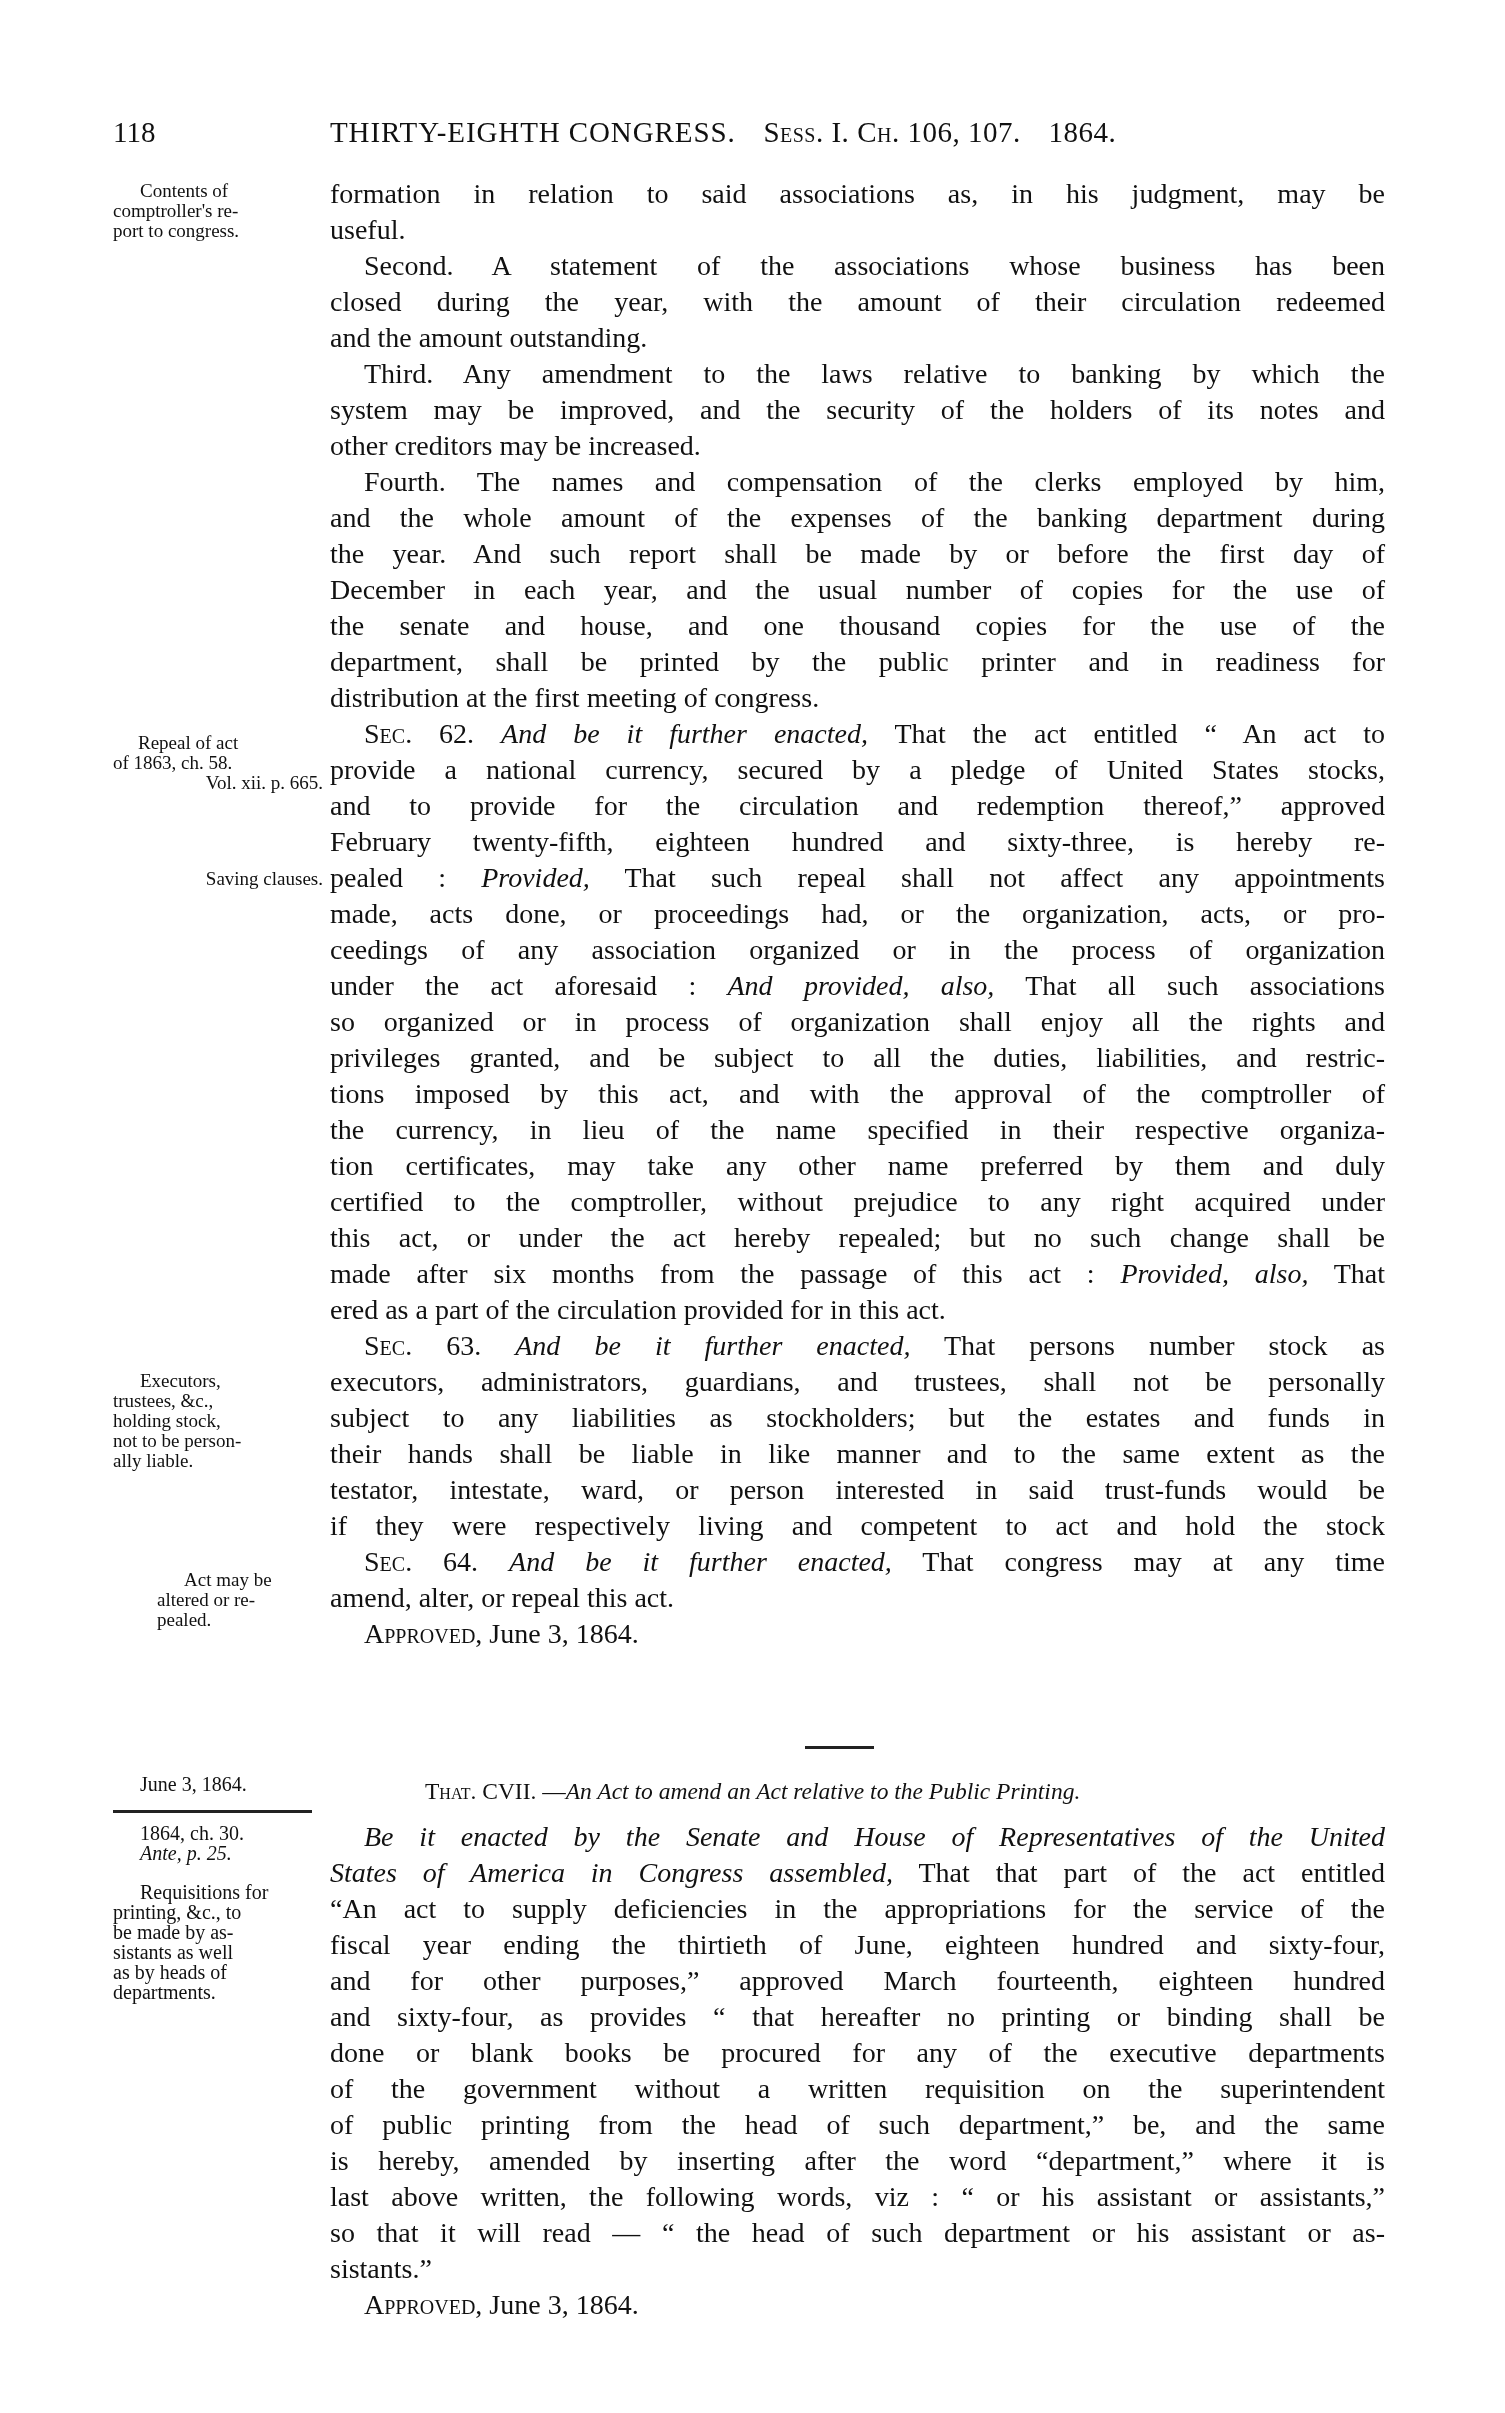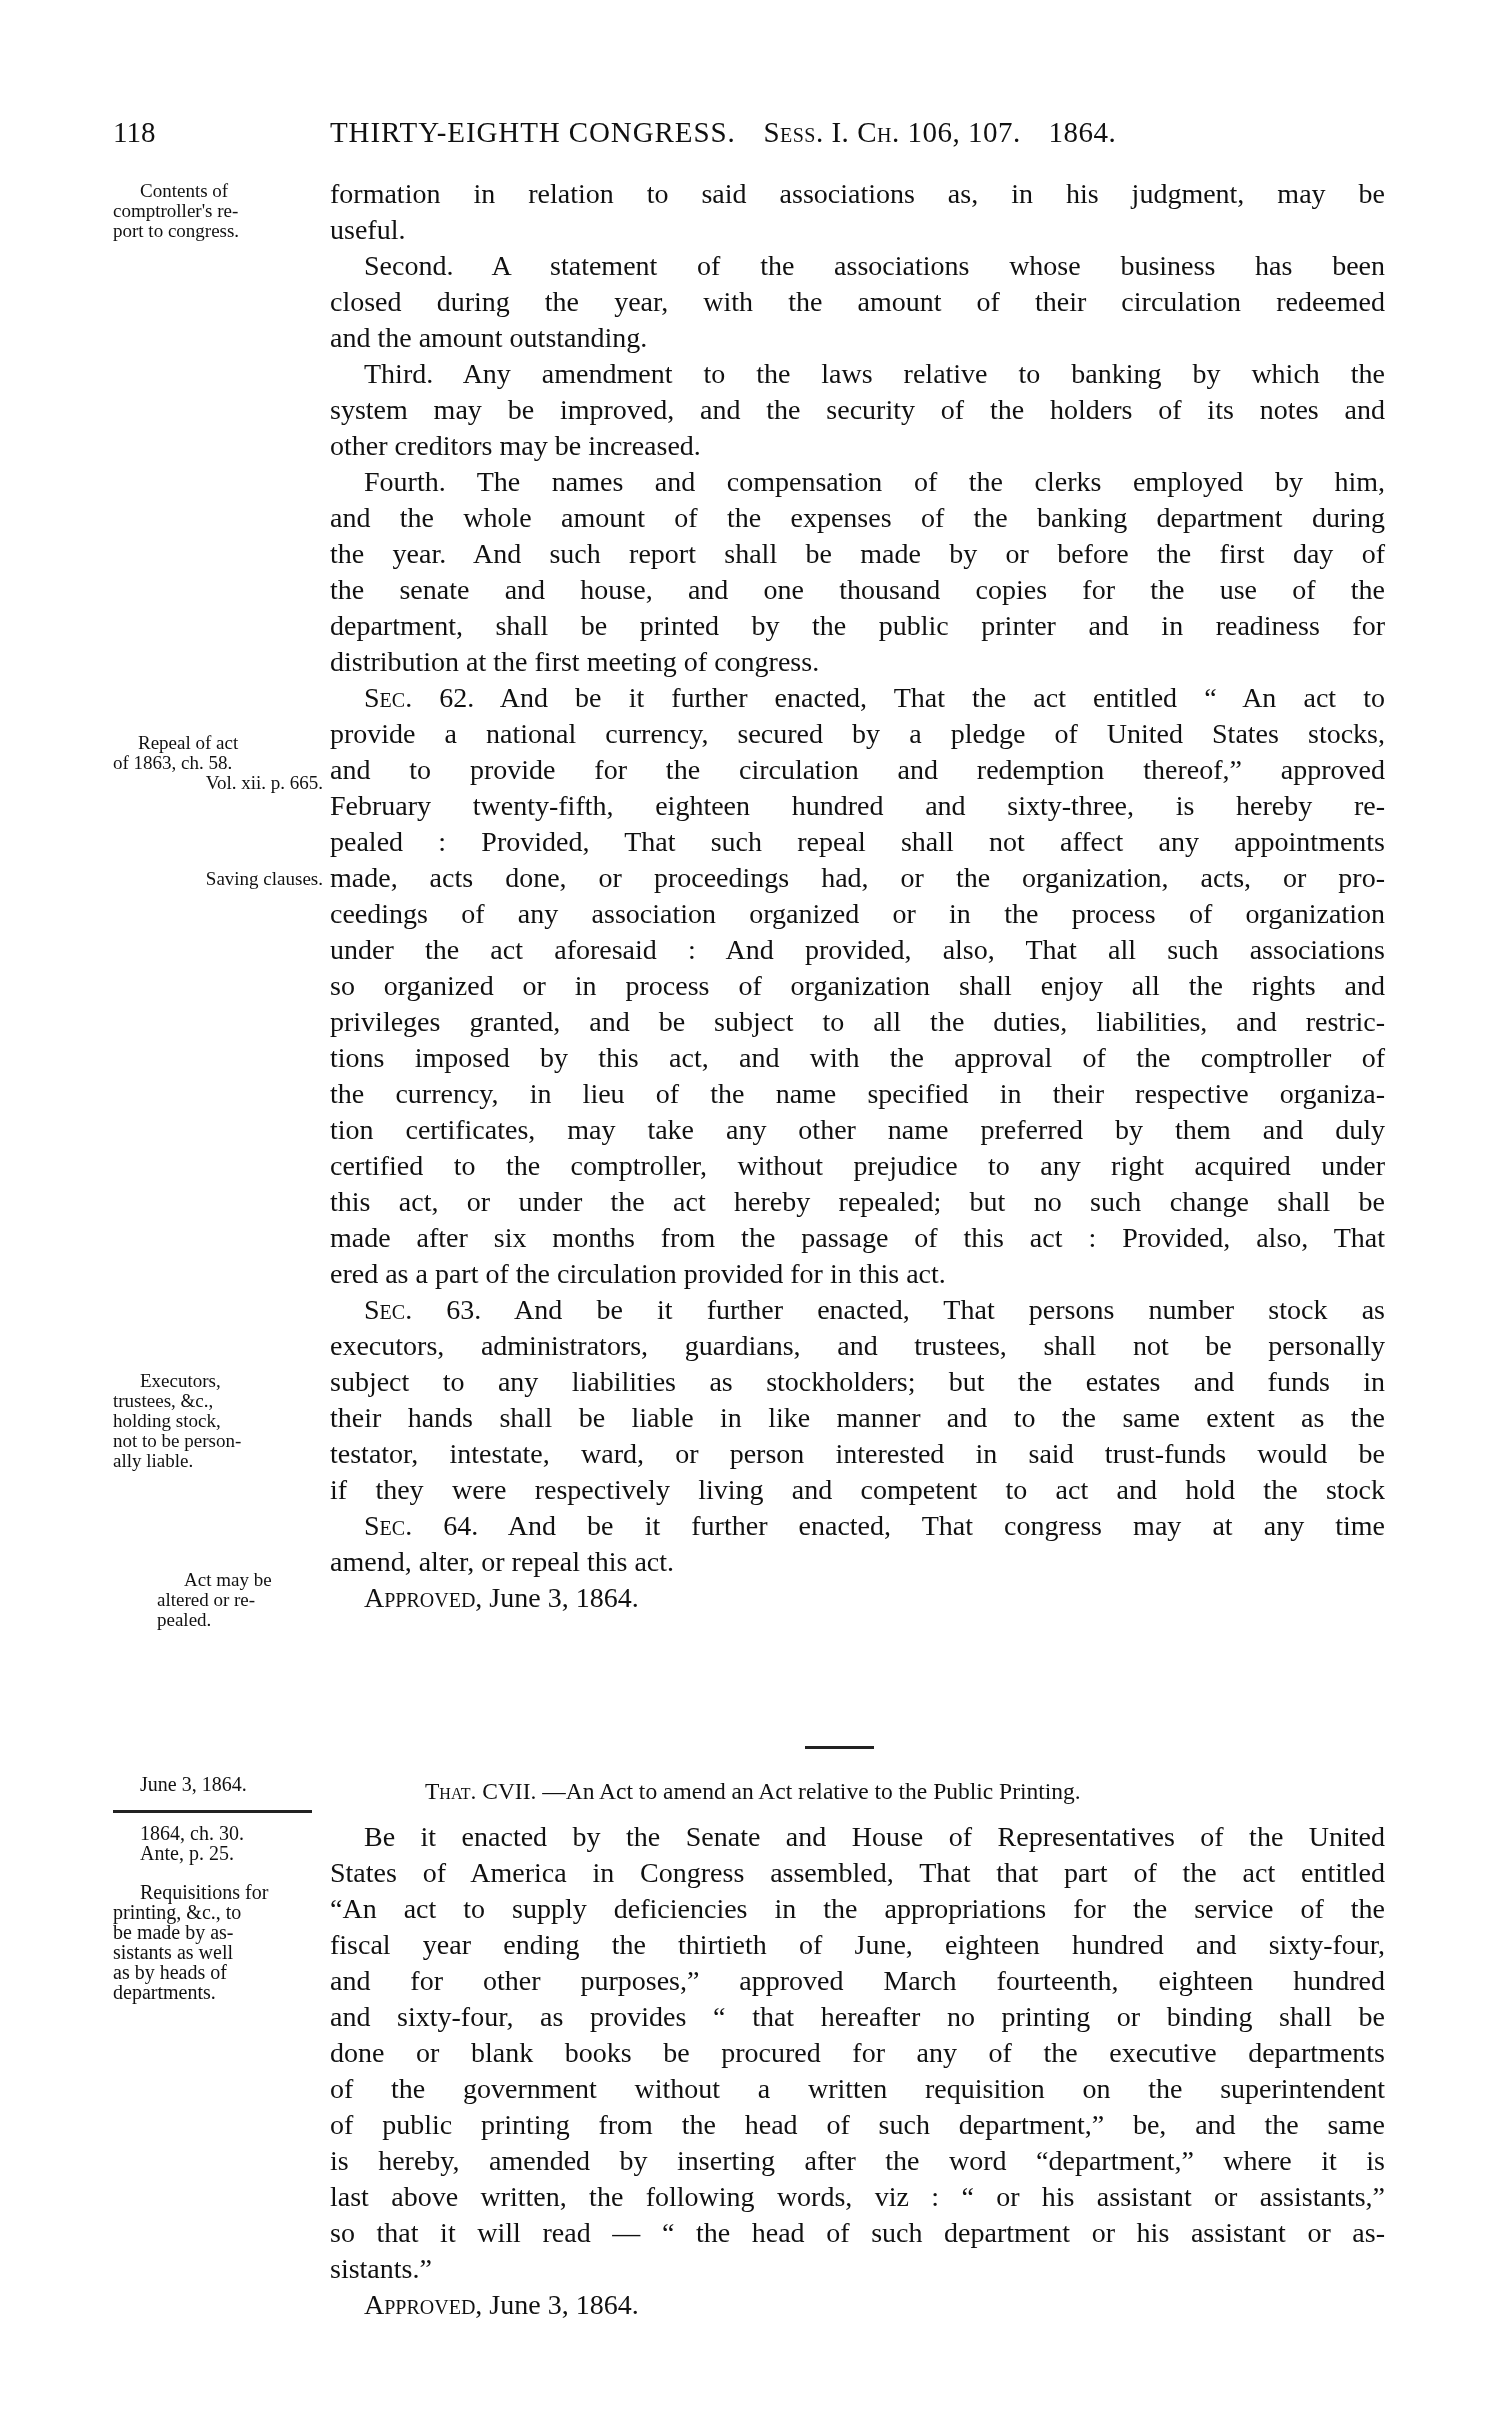--- a/index.html
+++ b/index.html
@@ -15,21 +15,21 @@
   .header .running .year { margin-left: 20px; }
 
   .notes { position: absolute; left: 113px; width: 210px; font-size: 19px; line-height: 20px; }
   .note { position: absolute; left: 0; width: 210px; }
   .note.right { text-align: right; }
 
   .body { position: absolute; left: 330px; width: 1055px; font-size: 28px; line-height: 36px; text-align: justify; }
   .body .line { display: block; text-align-last: justify; }
   .body .line.last { text-align-last: left; }
   .sc { font-variant: small-caps; }
-  .it { }
+  .it { font-style: italic; }
 
   .rule-center { position: absolute; left: 805px; top: 1746px; width: 69px; height: 2.7px; background: #222; }
   .rule-note { position: absolute; left: 113px; top: 1810px; width: 199px; height: 2.7px; background: #222; }
 
   .chap-title { position: absolute; left: 425px; top: 1778px; font-size: 23.5px; white-space: nowrap; }
 </style>
 </head>
 <body>
 
 <div class="header">
@@ -96,20 +96,21 @@
   <span class="line">closed during the year, with the amount of their circulation redeemed</span>
   <span class="line last">and the amount outstanding.</span>
 
   <span class="line" style="padding-left:34px">Third. Any amendment to the laws relative to banking by which the</span>
   <span class="line">system may be improved, and the security of the holders of its notes and</span>
   <span class="line last">other creditors may be increased.</span>
 
   <span class="line" style="padding-left:34px">Fourth. The names and compensation of the clerks employed by him,</span>
   <span class="line">and the whole amount of the expenses of the banking department during</span>
   <span class="line">the year.  And such report shall be made by or before the first day of</span>
+  <span class="line">December in each year, and the usual number of copies for the use of</span>
   <span class="line">the senate and house, and one thousand copies for the use of the</span>
   <span class="line">department, shall be printed by the public printer and in readiness for</span>
   <span class="line last">distribution at the first meeting of congress.</span>
 
   <span class="line" style="padding-left:34px"><span class="sc">Sec. 62.</span> <span class="it">And be it further enacted,</span> <span>That the act entitled “ An act to</span></span>
   <span class="line">provide a national currency, secured by a pledge of United States stocks,</span>
   <span class="line">and to provide for the circulation and redemption thereof,” approved</span>
   <span class="line">February twenty-fifth, eighteen hundred and sixty-three, is hereby re-</span>
   <span class="line"><span>pealed :</span> <span class="it">Provided,</span> <span>That such repeal shall not affect any appointments</span></span>
   <span class="line">made, acts done, or proceedings had, or the organization, acts, or pro-</span>

